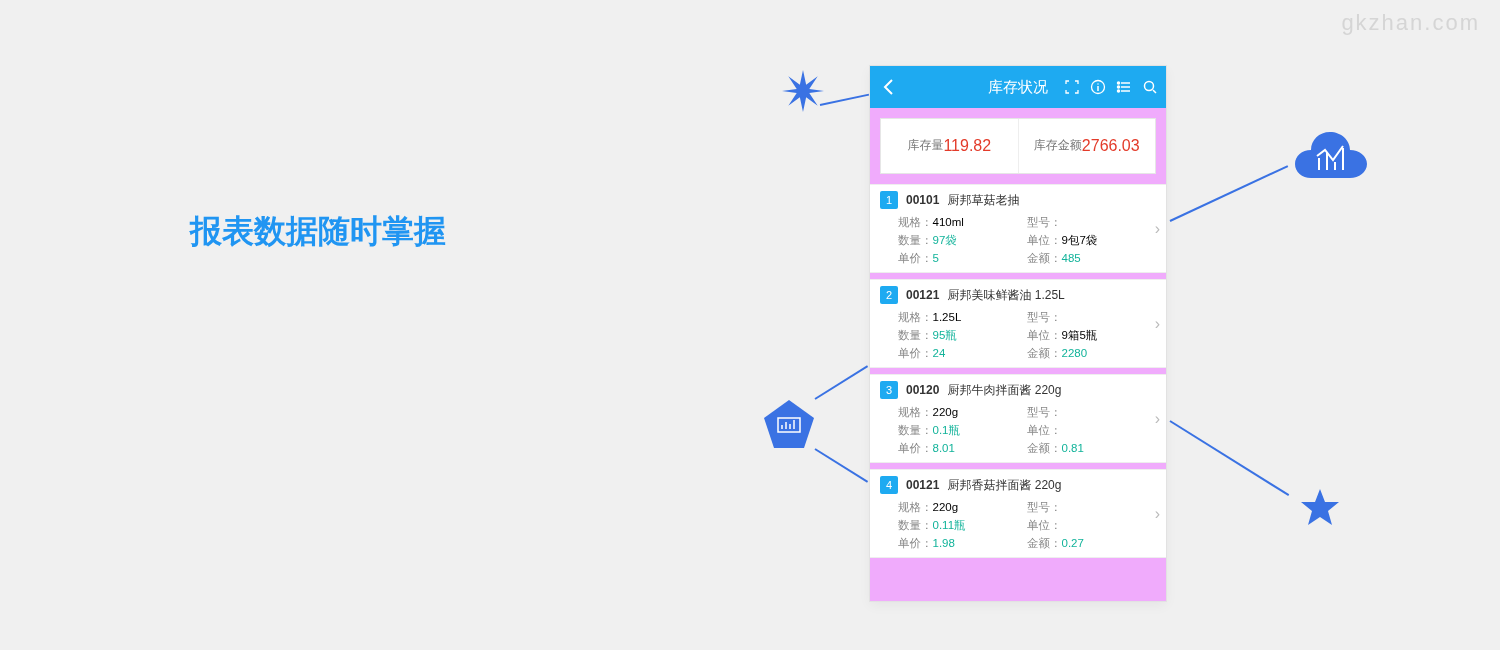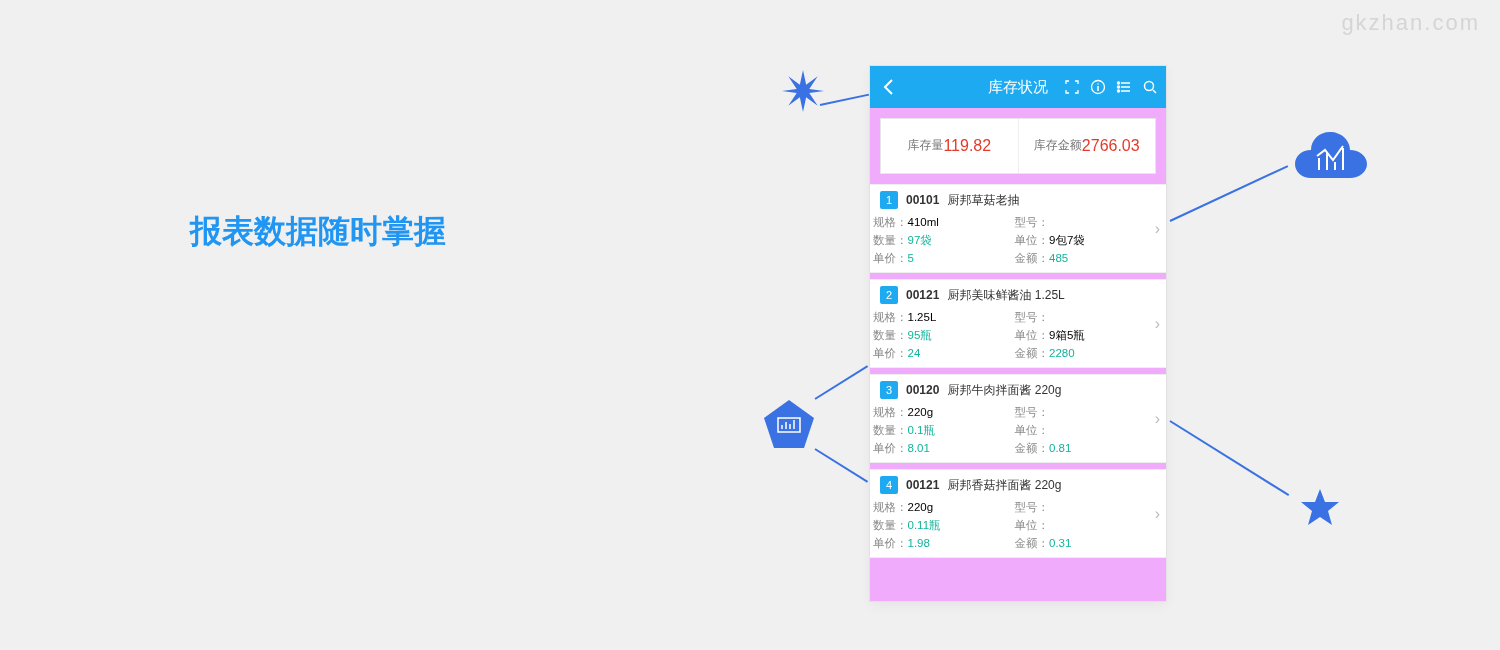--- a/index.html
+++ b/index.html
@@ -117,21 +117,21 @@
   color: #fff;
   font-size: 11px;
   display:flex; align-items:center; justify-content:center;
   border-radius: 2px;
 }
 .item-code { font-size: 12px; color: #333; font-weight: 600;}
 .item-name { font-size: 12px; color: #333; font-weight: 400;}
 .item-body {
   display: grid;
   grid-template-columns: 1fr 1fr;
-  padding: 2px 10px 6px 3px;
+  padding: 2px 10px 6px 28px;
   row-gap: 3px;
   font-size: 11.5px;
 }
 .kv { white-space: nowrap; }
 .klabel { color: #888;}
 .kvalue-green { color: #12b39a; }
 .item-arrow {
   position: absolute;
   right: 6px;
   top: 50%;
@@ -363,18 +363,18 @@
       <div class="item-num">4</div>
       <div class="item-code">00121</div>
       <div class="item-name">厨邦香菇拌面酱 220g</div>
     </div>
     <div class="item-body">
       <div class="kv"><span class="klabel">规格：</span><span>220g</span></div>
       <div class="kv"><span class="klabel">型号：</span><span></span></div>
       <div class="kv"><span class="klabel">数量：</span><span class="kvalue-green">0.11瓶</span></div>
       <div class="kv"><span class="klabel">单位：</span><span></span></div>
       <div class="kv"><span class="klabel">单价：</span><span class="kvalue-green">1.98</span></div>
-      <div class="kv"><span class="klabel">金额：</span><span class="kvalue-green">0.31</span></div>
+      <div class="kv"><span class="klabel">金额：</span><span class="kvalue-green">0.27</span></div>
     </div>
     <div class="item-arrow">›</div>
   </div>
 </div>
 </div>
 
 </body></html>

